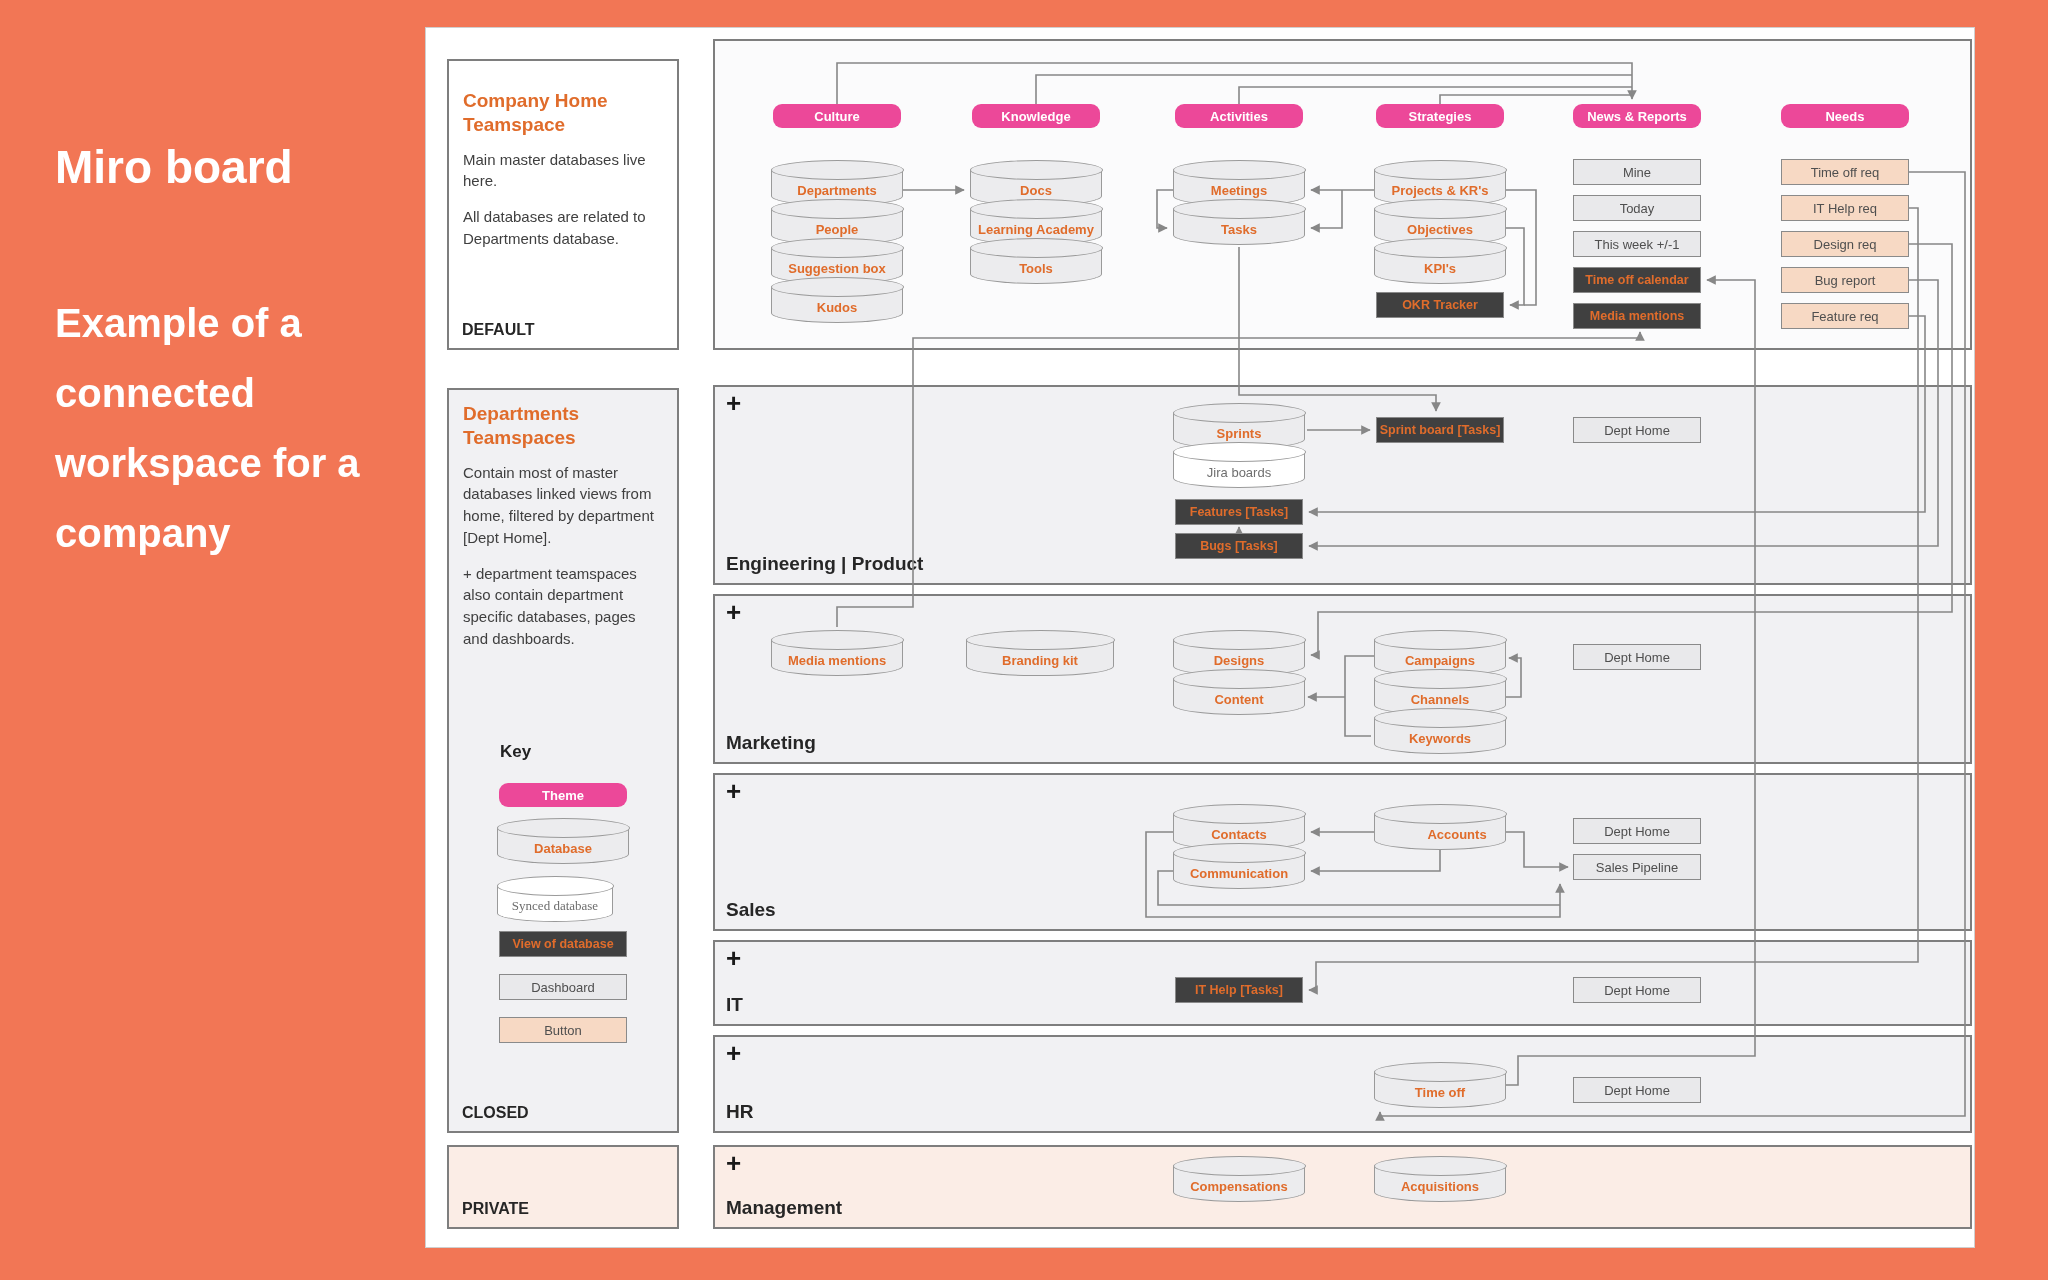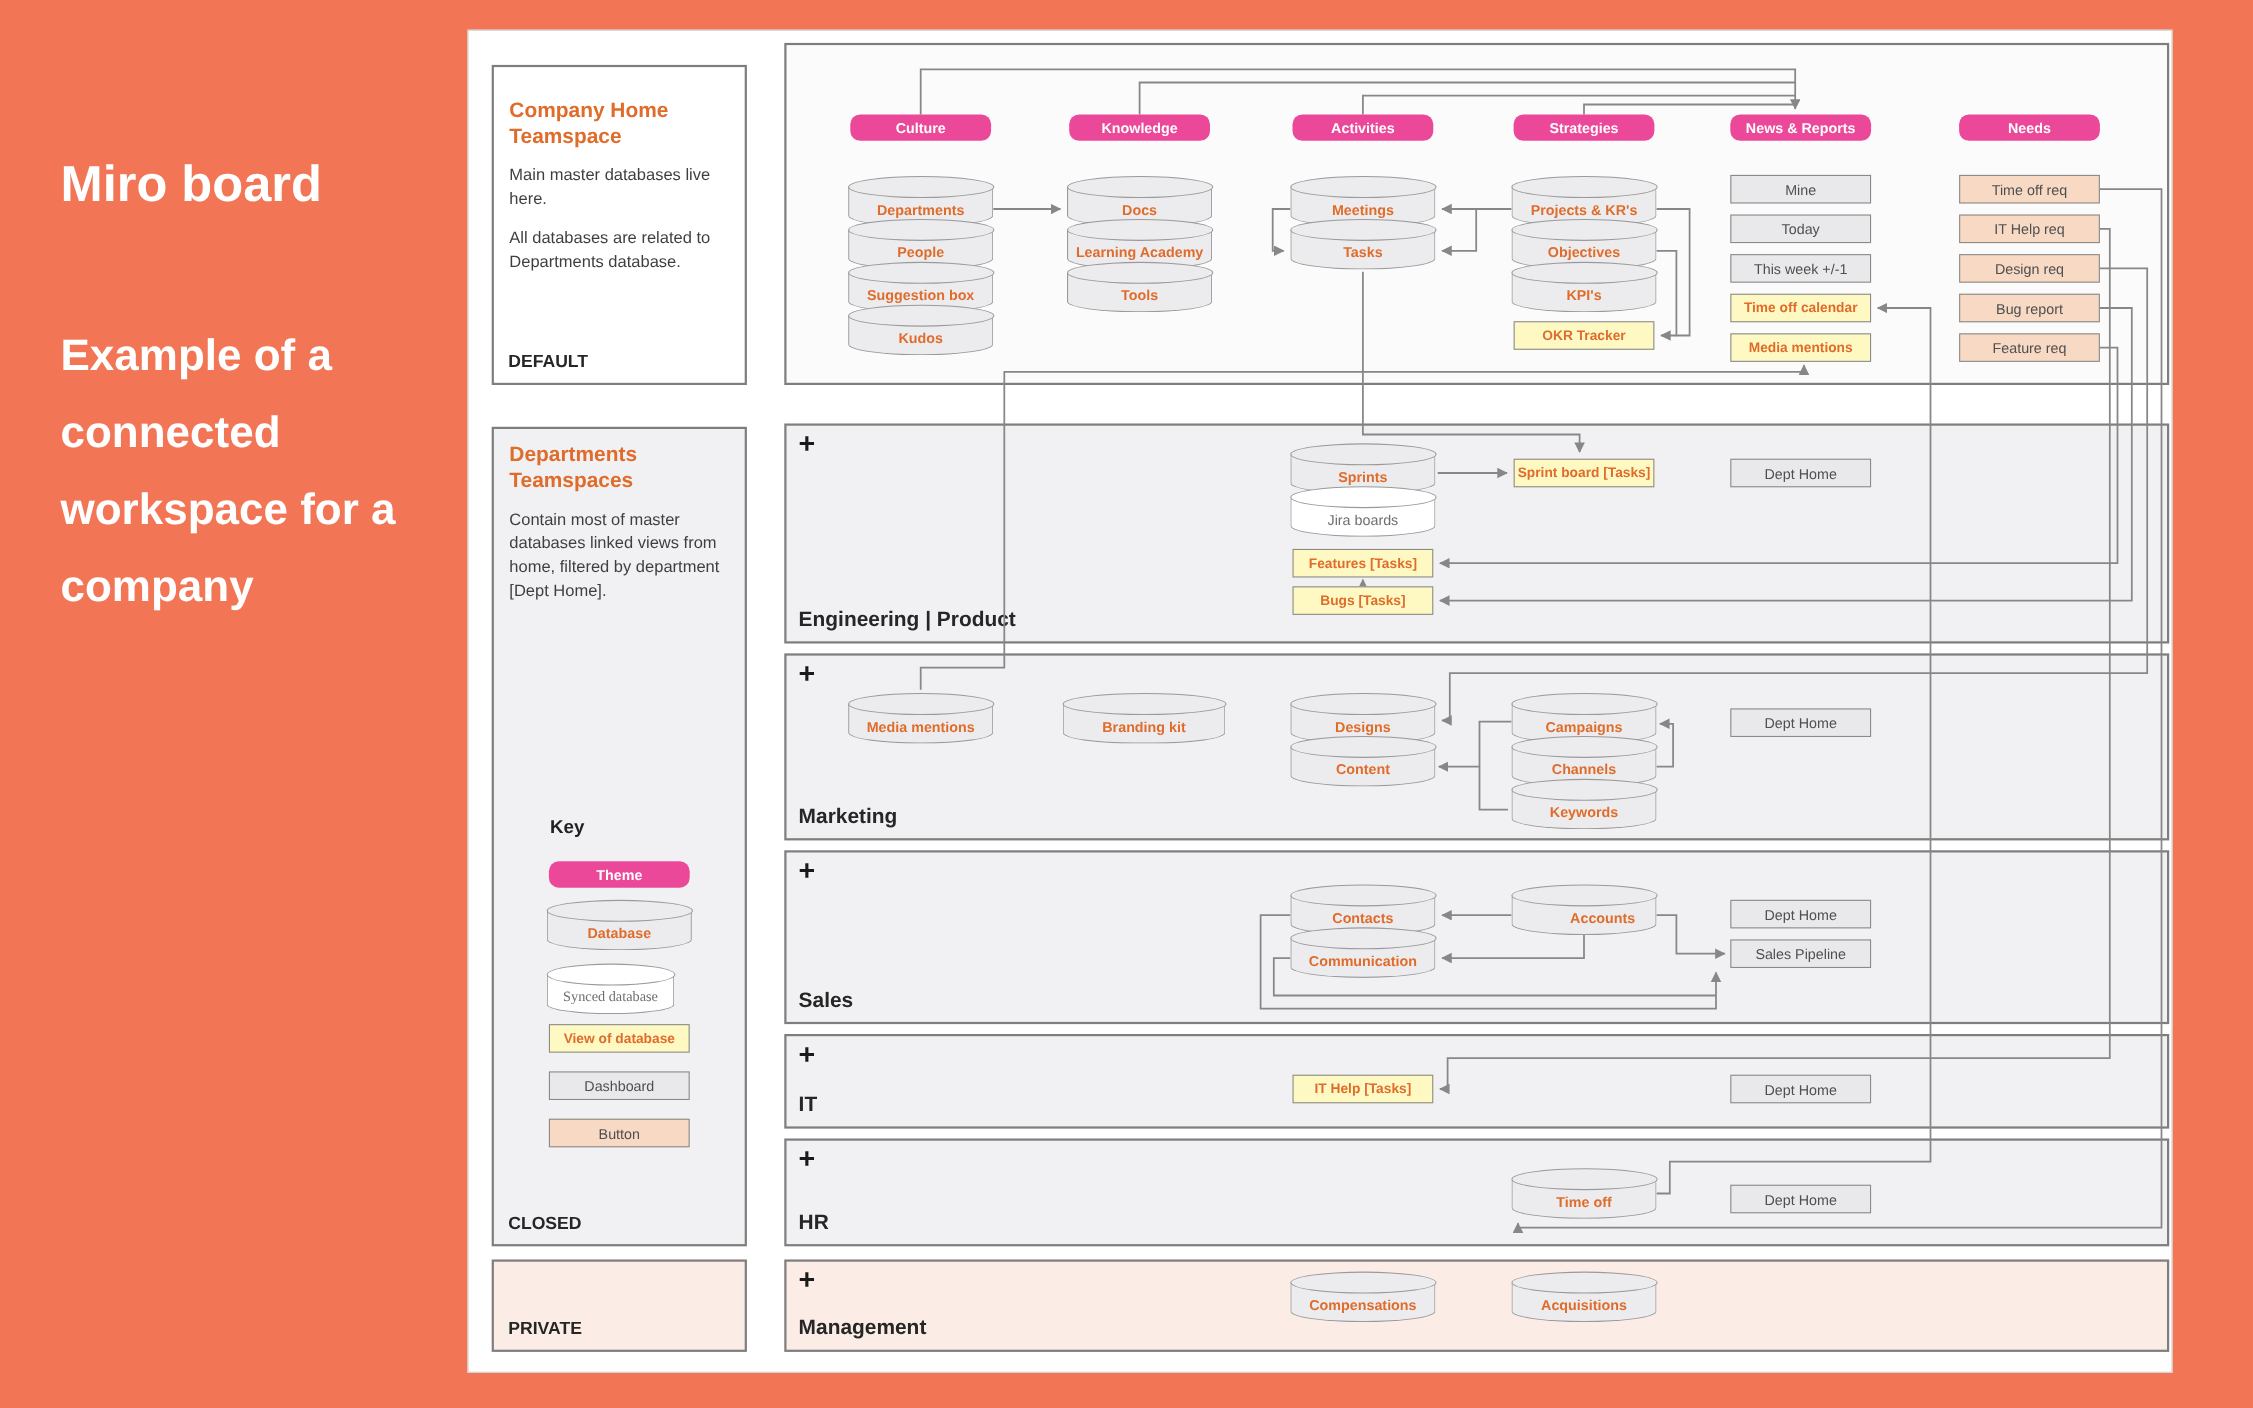--- a/index.html
+++ b/index.html
@@ -31,21 +31,21 @@
   .key-title{position:absolute;left:500px;top:742px;font-size:17px;font-weight:700;color:#222;z-index:3;}
   
   .node,.box,.cyl{position:absolute;z-index:3;display:flex;align-items:center;justify-content:center;box-sizing:border-box;}
   .nlabel{font-size:13px;color:#4f4f4f;white-space:nowrap;}
   .cyl{height:36px;background:#ECECEE;border:1.5px solid #9a9a9a;border-top:none;border-radius:0 0 66px 66px/0 0 10px 10px;}
   .cyl::before{content:"";position:absolute;left:-1.5px;right:-1.5px;top:-10px;height:20px;background:#ECECEE;
                border:1.5px solid #9a9a9a;border-radius:50%;box-sizing:border-box;}
   .cyl .nlabel{position:relative;z-index:1;margin-top:5px;color:#E06C2B;font-weight:700;}
   .cylw,.cylw::before{background:#ffffff;}
   .cylw .nlabel{color:#6e6e6e;font-weight:400;}
-  .box{height:26px;border:1.5px solid #8a8a8a;background:#fef9c3;}
+  .box{height:26px;border:1.5px solid #8a8a8a;background:#404040;}
   .view .nlabel{color:#E06C2B;font-weight:700;font-size:12.5px;}
   .dash{background:#E9E9EB;}
   .btn{background:#F7D9C4;}
   .pill{height:24px;background:#ec4899;border:none;border-radius:9px;}
   .pill .nlabel{color:#ffffff;font-weight:700;}
   
   .wires{position:absolute;left:0;top:0;z-index:2;pointer-events:none;}
 </style>
 </head>
 <body>
@@ -60,20 +60,21 @@
   <div class="frame f-company">
     <div class="frame-title">Company Home Teamspace</div>
     <p class="frame-body">Main master databases live here.</p>
     <p class="frame-body">All databases are related to Departments database.</p>
     <div class="frame-foot">DEFAULT</div>
   </div>
 
   <div class="frame f-dept">
     <div class="frame-title">Departments Teamspaces</div>
     <p class="frame-body">Contain most of master databases linked views from home, filtered by department [Dept Home].</p>
+    <p class="frame-body">+ department teamspaces also contain department specific databases, pages and dashboards.</p>
     <div class="frame-foot">CLOSED</div>
   </div>
 
   <div class="frame f-priv">
     <div class="frame-foot">PRIVATE</div>
   </div>
 
   <div class="key-title">Key</div>
 
   <div class="frame f-home"></div>

